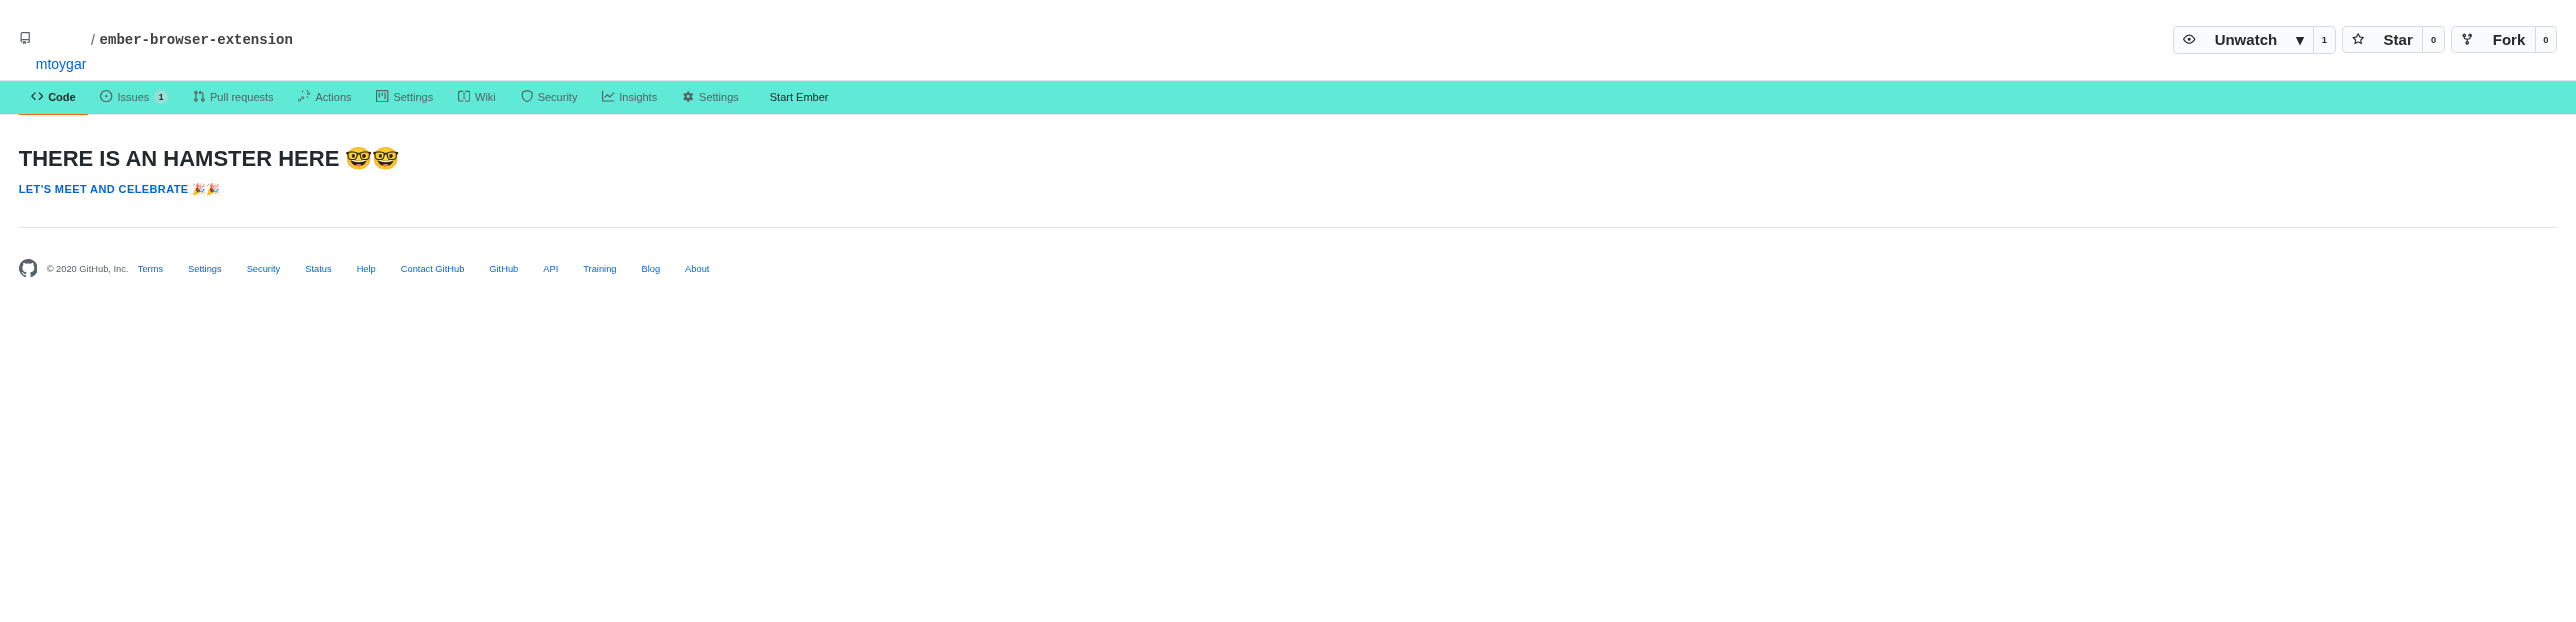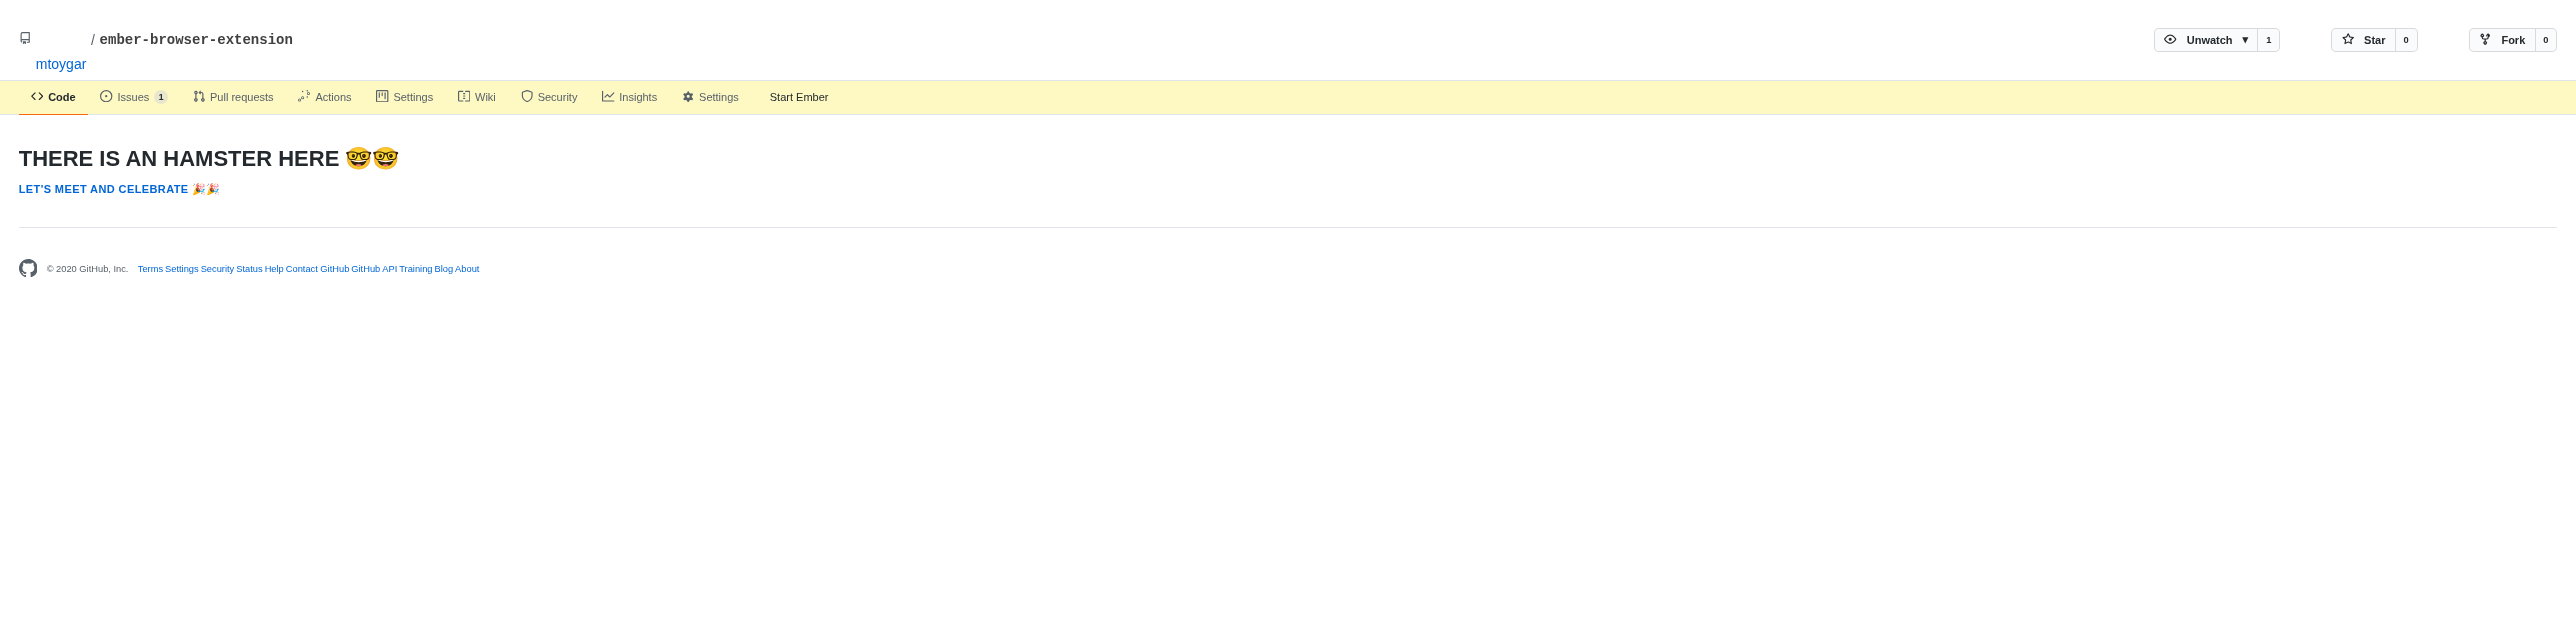--- a/index.html
+++ b/index.html
@@ -52,31 +52,30 @@
       align-items: center;
       gap: 6.2px;
     }
     .btn-group {
       display: flex;
       align-items: stretch;
     }
     .btn {
       display: flex;
       align-items: center;
-      gap: 10px;
+      gap: 19px;
       padding: 3.9px 9.3px;
-      font-size: 11px;
+      font-size: 15px;
       font-weight: 600;
       color: #24292e;
       background: #fafbfc;
       border: 0.8px solid rgba(27,31,35,.15);
       cursor: pointer;
       white-space: nowrap;
       text-decoration: none;
-      margin-left: 45px;
     }
     .btn-left {
       border-radius: 4.7px 0 0 4.7px;
       border-right: none;
     }
     .btn-count {
       display: flex;
       align-items: center;
       padding: 3.9px 7.8px;
       font-size: 9.3px;
@@ -86,21 +85,21 @@
       border: 0.8px solid rgba(27,31,35,.15);
       border-radius: 0 4.7px 4.7px 0;
     }
 
     
     .nav-tabs {
       display: flex;
       align-items: center;
       padding: 0 18.7px;
       border-bottom: 0.8px solid #e1e4e8;
-      background: #fef9c3;
+      background: #5eead4;
       gap: 0;
     }
     .nav-tab {
       display: flex;
       align-items: center;
       gap: 4.7px;
       padding: 9.3px 12.4px;
       font-size: 11px;
       color: #586069;
       cursor: pointer;
@@ -169,21 +168,21 @@
       font-size: 9.3px;
     }
     .footer-github-icon {
       width: 18.7px;
       height: 18.7px;
       fill: #586069;
     }
     .footer-links {
       display: flex;
       flex-wrap: wrap;
-      gap: 2px;
+      gap: 25px;
       align-items: flex-start;
     }
     .footer-link {
       color: #0366d6;
       text-decoration: none;
       font-size: 9.3px;
     }
   </style>
 </head>
 <body>

